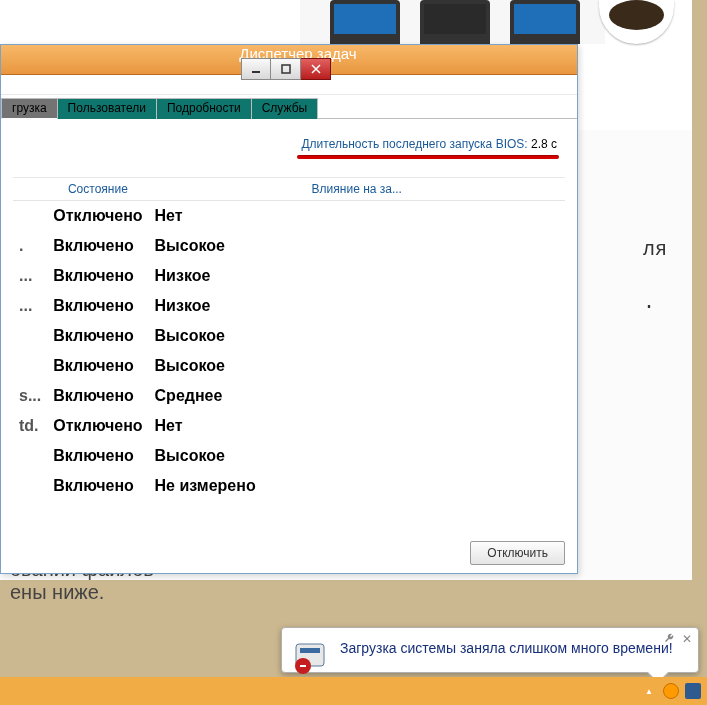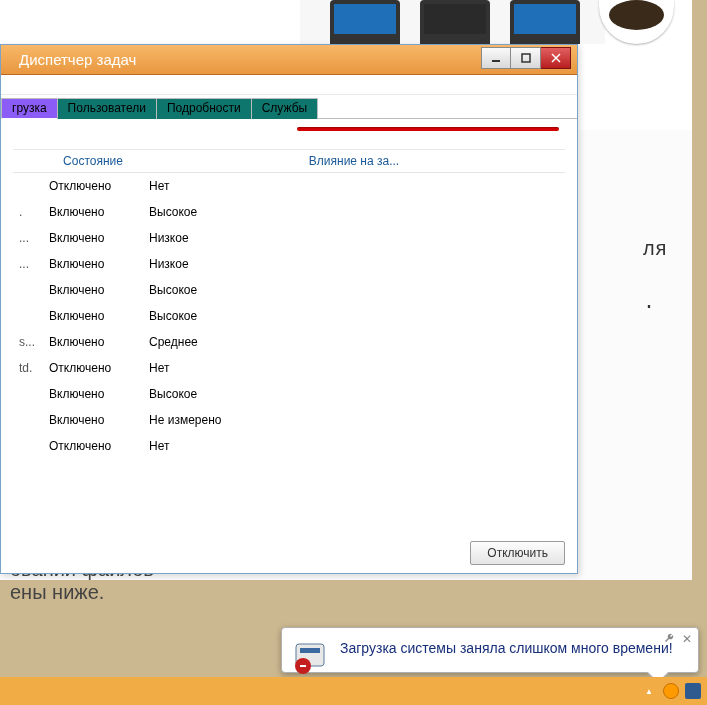--- a/index.html
+++ b/index.html
@@ -57,20 +57,21 @@
     box-shadow: 2px 2px 6px rgba(0,0,0,.15);
   }
   .titlebar {
     background: linear-gradient(#f7b868, #e9973f);
     color: #fff;
     height: 30px;
     display: flex;
     align-items: center;
     border-bottom: 1px solid #bb6a22;
     position: relative;
+    flex-direction: column;
   }
   .titlebar-text {
     flex: 1;
     padding-left: 18px;
     font-size: 15px;
   }
   .win-controls { display:flex; height:22px; margin-top:-4px;}
   .win-btn {
     width: 30px;
     height: 22px;
@@ -97,21 +98,21 @@
     padding: 2px 10px;
     border: 1px solid #bcbcbc;
     border-bottom: none;
     background: #0f766e;
     margin-right:-1px;
     font-size:12px;
     position:relative;
     top:1px;
   }
   .tab.active {
-    background:#8b5cf6;
+    background:#737373;
     border-bottom:1px solid #fff;
     top:1px;
   }
 
   .content { position:relative; padding: 10px 12px 8px; height: calc(100% - 30px - 20px - 24px); }
 
   .bios-line {
     text-align: right;
     font-size: 12px;
     color:#1a5a99;
@@ -139,22 +140,23 @@
   thead th {
     text-align:center;
     font-weight:400;
     color:#1a5a99;
     padding: 4px 6px;
     font-size:12px;
     border-bottom:1px solid #e4e4e4;
   }
   tbody td {
     padding: 6px 6px;
-    font-size:12px;
+    font-size:16px;
     color:#000;
+    font-weight:bold;
   }
   td.name-col { color:#555; width:30px; text-overflow:ellipsis; overflow:hidden; white-space:nowrap;}
 
   .footer {
     position:absolute;
     right:12px;
     bottom:8px;
   }
   .btn {
     border:1px solid #9a9a9a;
@@ -301,20 +303,24 @@
   <div class="menubar"></div>
 
   <div class="tabs">
     <div class="tab active">грузка</div>
     <div class="tab">Пользователи</div>
     <div class="tab">Подробности</div>
     <div class="tab">Службы</div>
   </div>
 
   <div class="content">
+    <div class="bios-line">
+      <span>Длительность последнего запуска BIOS:</span>
+      <span class="val">2.8 с</span>
+    </div>
     <div class="underline-red"></div>
 
     <div class="table-wrap">
       <table>
         <thead>
           <tr>
             <th style="width:30px"></th>
             <th style="width:100px">Состояние</th>
             <th>Влияние на за...</th>
           </tr>

